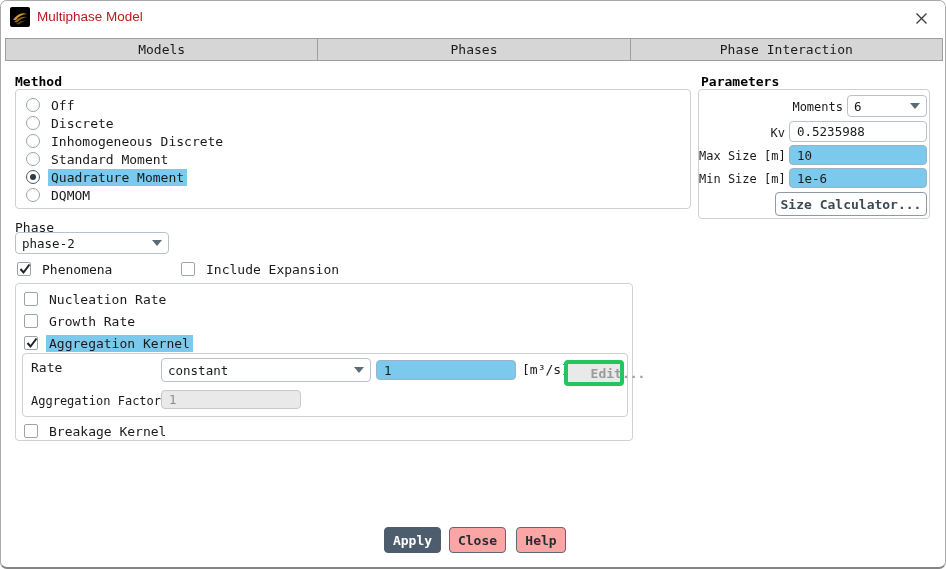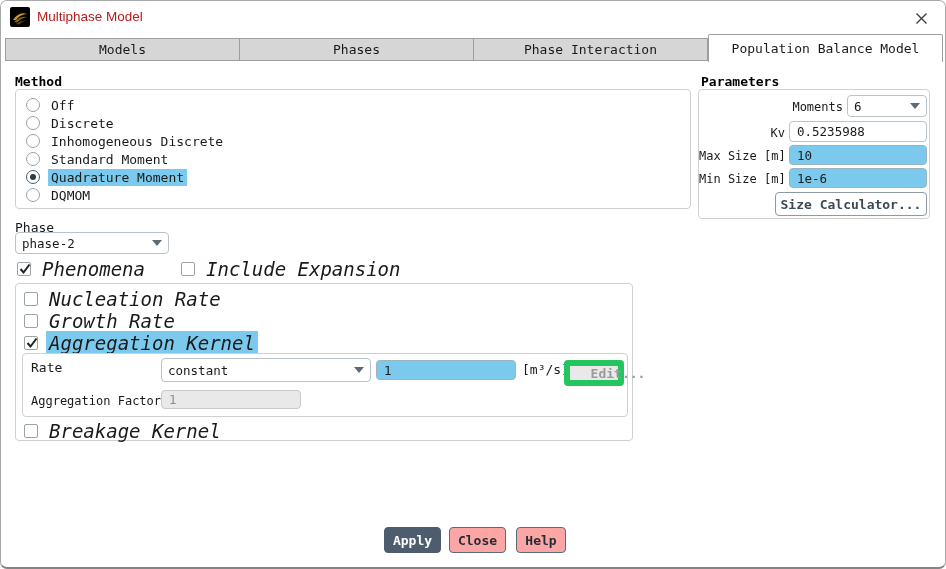--- a/index.html
+++ b/index.html
@@ -39,38 +39,38 @@
   .radio-row { position: absolute; left: 10px; display: flex; align-items: center; height: 18px; cursor: pointer; }
   .radio-circle { width: 14px; height: 14px; border: 1px solid #9aa4ab; border-radius: 50%; background: #fff; margin-right: 8px; position: relative; flex: none; }
   .radio-circle.selected { border-color: #4a5a66; }
   .radio-circle.selected::after { content: ""; position: absolute; left: 3px; top: 3px; width: 6px; height: 6px; border-radius: 50%; background: #2e3b44; }
   .radio-label { font-size: 13px; padding: 1px 3px; white-space: nowrap; }
   .radio-label.hl { background: #7bcaee; }
 
   .check-row { position: absolute; display: flex; align-items: center; height: 16px; cursor: pointer; }
   .checkbox { width: 14px; height: 14px; border: 1px solid #9aa4ab; background: #fff; margin-right: 8px; position: relative; flex: none; border-radius: 2px; }
   .checkbox.checked svg { position: absolute; left: 0px; top: -1px; }
-  .check-label { font-size: 19px; padding: 1px 3px; white-space: nowrap; font-style: italic; }
+  .check-label { font-size: 13px; padding: 1px 3px; white-space: nowrap; }
   .check-label.hl { background: #7bcaee; }
 
   .dropdown { position: absolute; background: #fff; border: 1px solid #b9c2c9; border-radius: 4px; display: flex; align-items: center; font-size: 12.5px; padding: 0 6px; cursor: pointer; }
   .dropdown .dd-value { flex: 1; overflow: hidden; white-space: nowrap; }
   .dd-arrow { width: 0; height: 0; border-left: 5px solid transparent; border-right: 5px solid transparent; border-top: 6px solid #5c6b75; flex: none; margin-left: 4px; }
 
   .field { position: absolute; background: #fff; border: 1px solid #b9c2c9; border-radius: 4px; font-size: 12.5px; display: flex; align-items: center; padding: 0 7px; white-space: nowrap; overflow: hidden; }
   .field.cyan { background: #7bcaee; border-color: #9ab4c2; }
   .field.disabled { background: #e9e9e9; border-color: #c9c9c9; color: #8d8d8d; }
 
   .form-label { position: absolute; font-size: 12px; white-space: nowrap; }
   .form-label.right { text-align: right; }
 
   .btn { position: absolute; display: flex; align-items: center; justify-content: center; font-size: 13px; font-weight: bold; border-radius: 4px; cursor: pointer; white-space: nowrap; }
   .btn.outline { background: #fca5a5; border: 1px solid #5a6a76; color: #222e36; }
   .btn.primary { background: #4e5d6d; border: 1px solid #4e5d6d; color: #fff; }
-  .btn.soft { background: #e9e9e9; border: 6px solid #22c55e; color: #9a9a9a; cursor: default; padding-left: 48px; }
+  .btn.soft { background: #e9e9e9; border: 4px solid #22c55e; color: #9a9a9a; cursor: default; padding-left: 48px; }
   .btn.calc { background: #fff; border: 1px solid #8d9aa4; color: #3c4a54; }
 
   .unit-label { position: absolute; font-size: 13px; color: #1a1a1a; white-space: nowrap; }
 </style>
 </head>
 <body>
 
 <div class="dialog">
 
   <div class="titlebar">
@@ -85,21 +85,20 @@
       <svg width="13" height="13" viewBox="0 0 13 13">
           <path d="M1.5 1.5 L11.5 11.5 M11.5 1.5 L1.5 11.5" stroke="#3a3a3a" stroke-width="1.3" fill="none"></path>
         </svg>
     </div>
   </div>
 
   <div class="tabbar">
     <div class="tab">Models</div>
     <div class="tab">Phases</div>
     <div class="tab">Phase Interaction</div>
-    <div class="tab active">Population Balance Model</div>
   </div>
 
   <div class="group-label" style="left:14px; top:73px;">Method</div>
   <div class="group-box" style="left:14px; top:88px; width:676px; height:120px;">
     <div class="radio-row" style="top:6px;">
       <span class="radio-circle"></span>
       <span class="radio-label">Off</span>
     </div>
     <div class="radio-row" style="top:24px;">
       <span class="radio-circle"></span>

